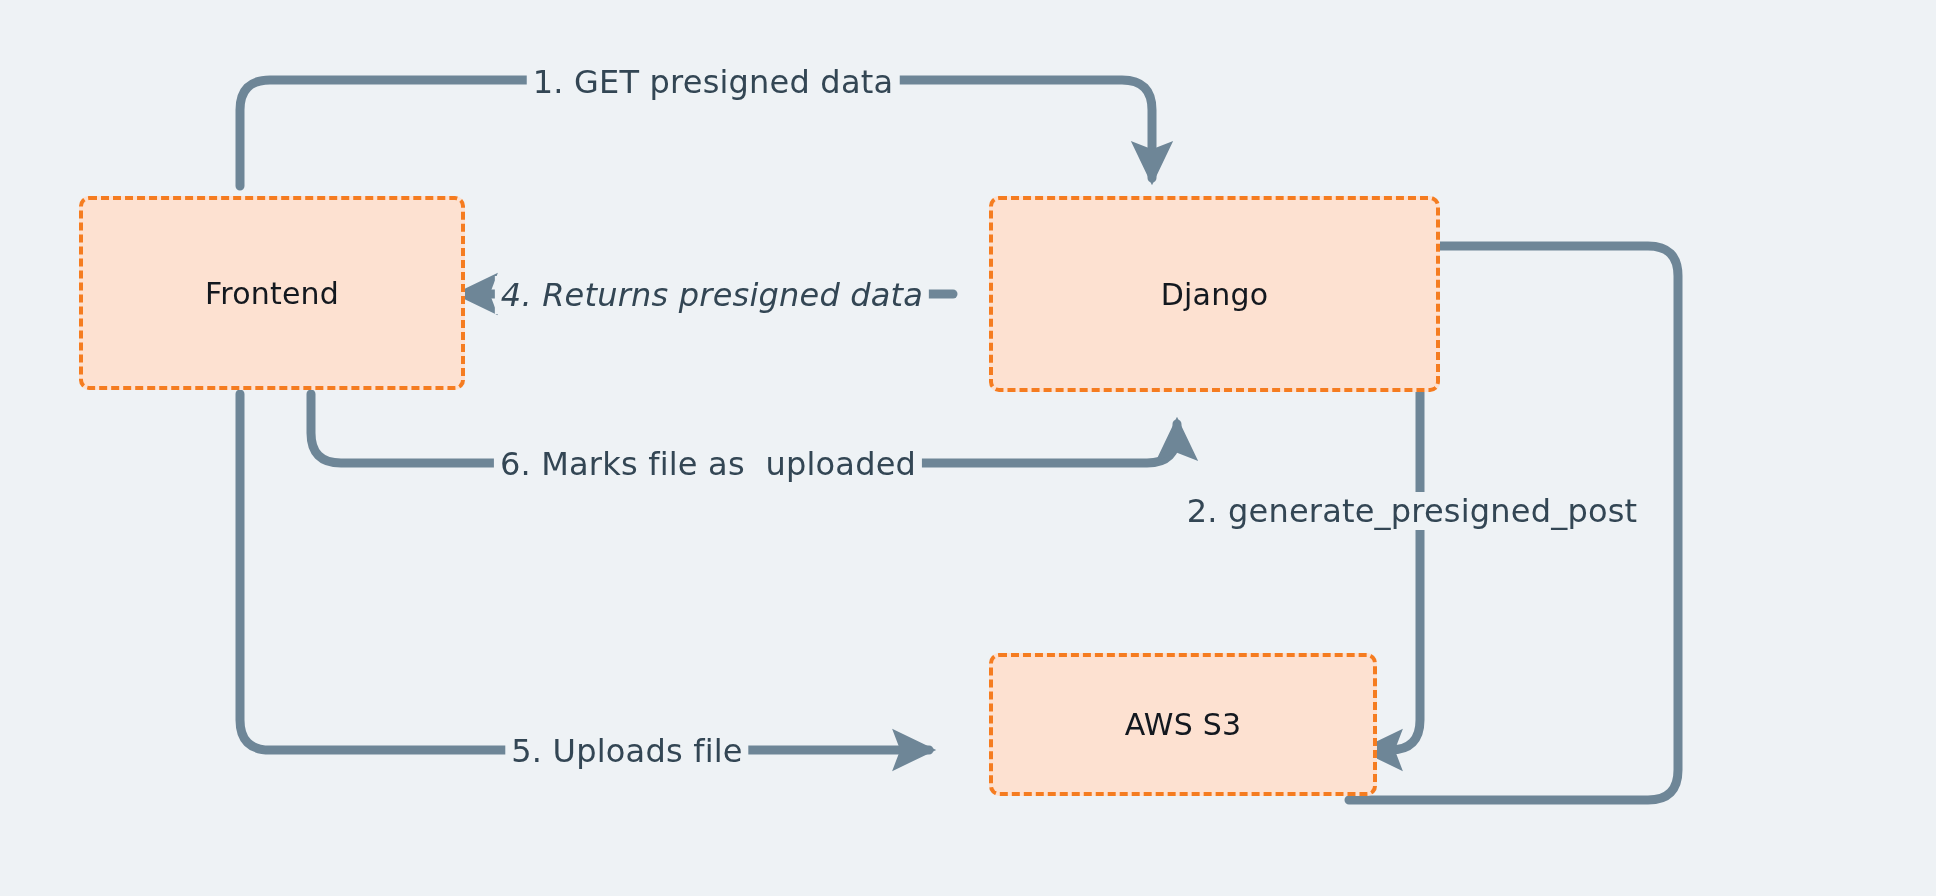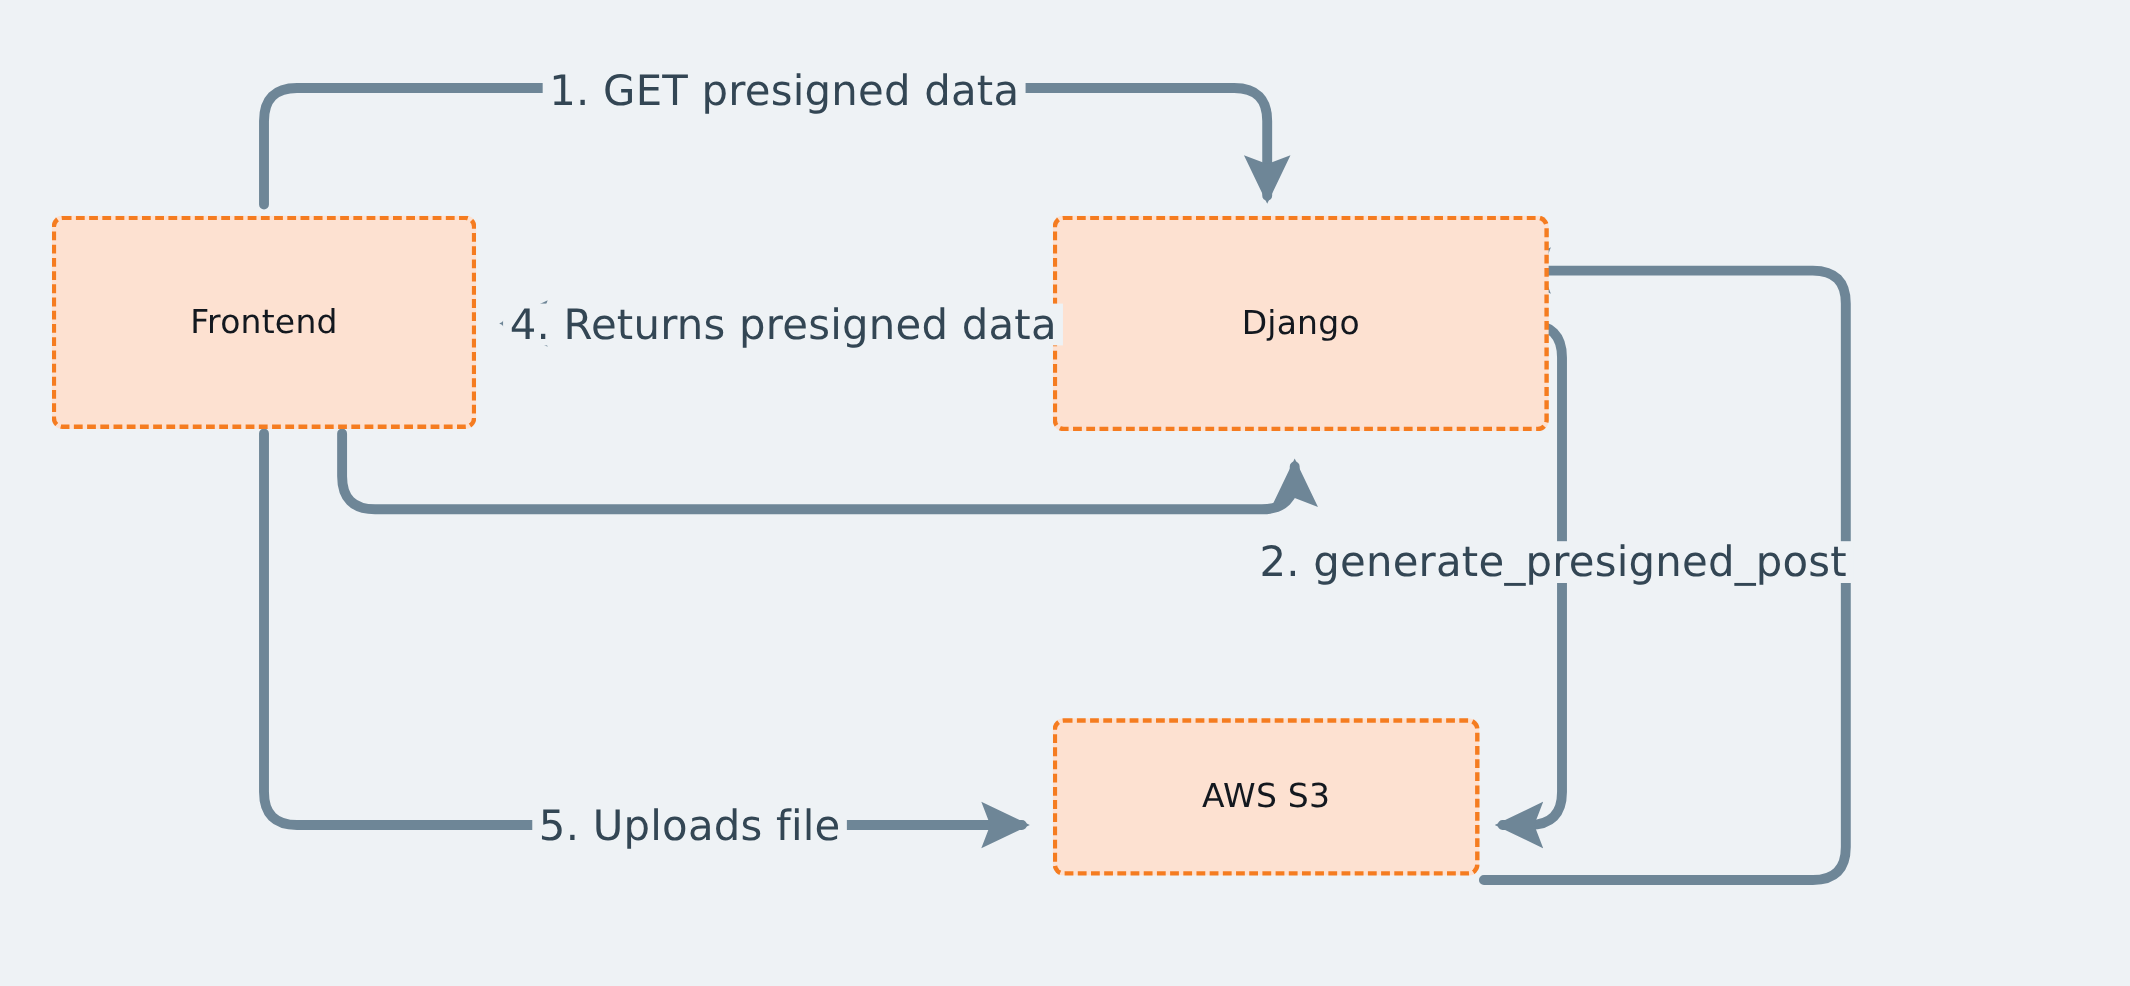--- a/index.html
+++ b/index.html
@@ -29,31 +29,32 @@
   }
   .node {
     position: absolute;
     box-sizing: border-box;
     background: #fde1d1;
     border: 4px dashed #f57c20;
     border-radius: 10px;
     display: flex;
     align-items: center;
     justify-content: center;
+    margin-left: 32px;
   }
   .node-label {
     font-size: 30px;
     color: #13181f;
     letter-spacing: 0.2px;
     font-family: "DejaVu Sans", "Liberation Sans", sans-serif;
     white-space: pre;
   }
   .edge-label {
     position: absolute;
-    font-size: 38px;
+    font-size: 32px;
     color: #334654;
     letter-spacing: 0.2px;
     white-space: pre;
     font-family: "DejaVu Sans", "Liberation Sans", sans-serif;
     background: #eef2f5;
     padding: 0 6px;
     line-height: 38px;
     transform: translate(-50%, -50%);
   }
   #node-frontend { left: 47px;  top: 196px; width: 386px; height: 194px; }
@@ -95,18 +96,19 @@
 
   <div class="node" id="node-awss3">
     <span class="node-label">AWS S3</span>
   </div>
 
   <div class="edge-label" style="left:713px; top:82px;">1. GET presigned data</div>
 
   <div class="edge-label" style="left:1412px; top:511px;">2. generate_presigned_post</div>
 
 
-  <div class="edge-label" style="left:712px; top:295px;">4. Returns presigned data</div>
+  <div class="edge-label" style="left:712px; top:295px;font-style:italic;">4. Returns presigned data</div>
 
   <div class="edge-label" style="left:627px; top:751px;">5. Uploads file</div>
 
+  <div class="edge-label" style="left:708px; top:464px;">6. Marks file as  uploaded</div>
 
 </div>
 
 </body></html>

